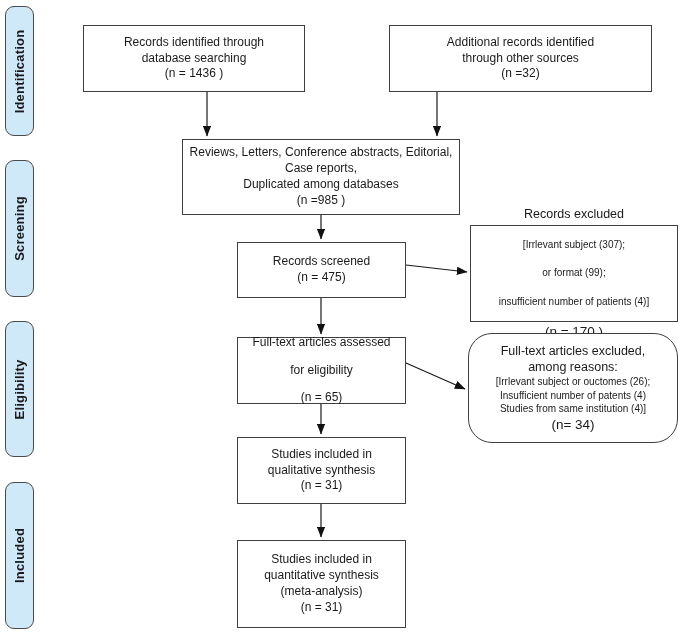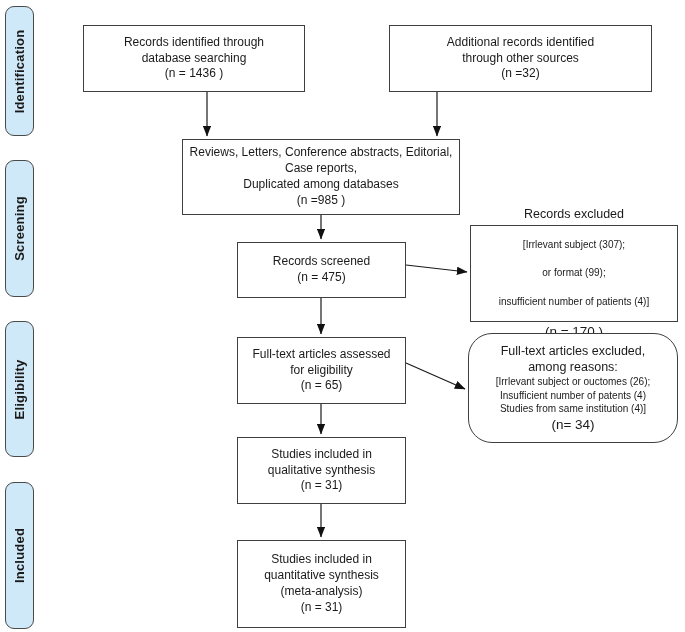--- a/index.html
+++ b/index.html
@@ -51,21 +51,21 @@
     padding:2px 4px;
   }
   .fbox .small{font-size:10px;line-height:1.35;}
   .fbox .big{font-size:13.5px;line-height:1.3;}
   .fbox .head{font-size:12.5px;line-height:1.3;}
   .box-a{left:83px;top:25px;width:222px;height:67px;}
   .box-b{left:342px;top:25px;width:263px;height:67px;margin-left:47px;}
   .box-c{left:182px;top:139px;width:278px;height:76px;}
   .box-d{left:237px;top:242px;width:169px;height:56px;}
   .box-e{left:470px;top:225px;width:208px;height:97px;gap:15px;}
-  .box-f{left:237px;top:337px;width:169px;height:67px;}
+  .box-f{left:237px;top:337px;width:169px;height:67px;gap:12px;}
   .box-g{left:468px;top:333px;width:210px;height:110px;border-radius:24px;}
   .box-h{left:237px;top:437px;width:169px;height:67px;}
   .box-i{left:237px;top:540px;width:169px;height:88px;}
   
   .arrows{
     position:absolute;left:0;top:0;width:685px;height:632px;
     pointer-events:none;
   }
   .arrows line{stroke:var(--arrow);stroke-width:1.2;}
 </style>

